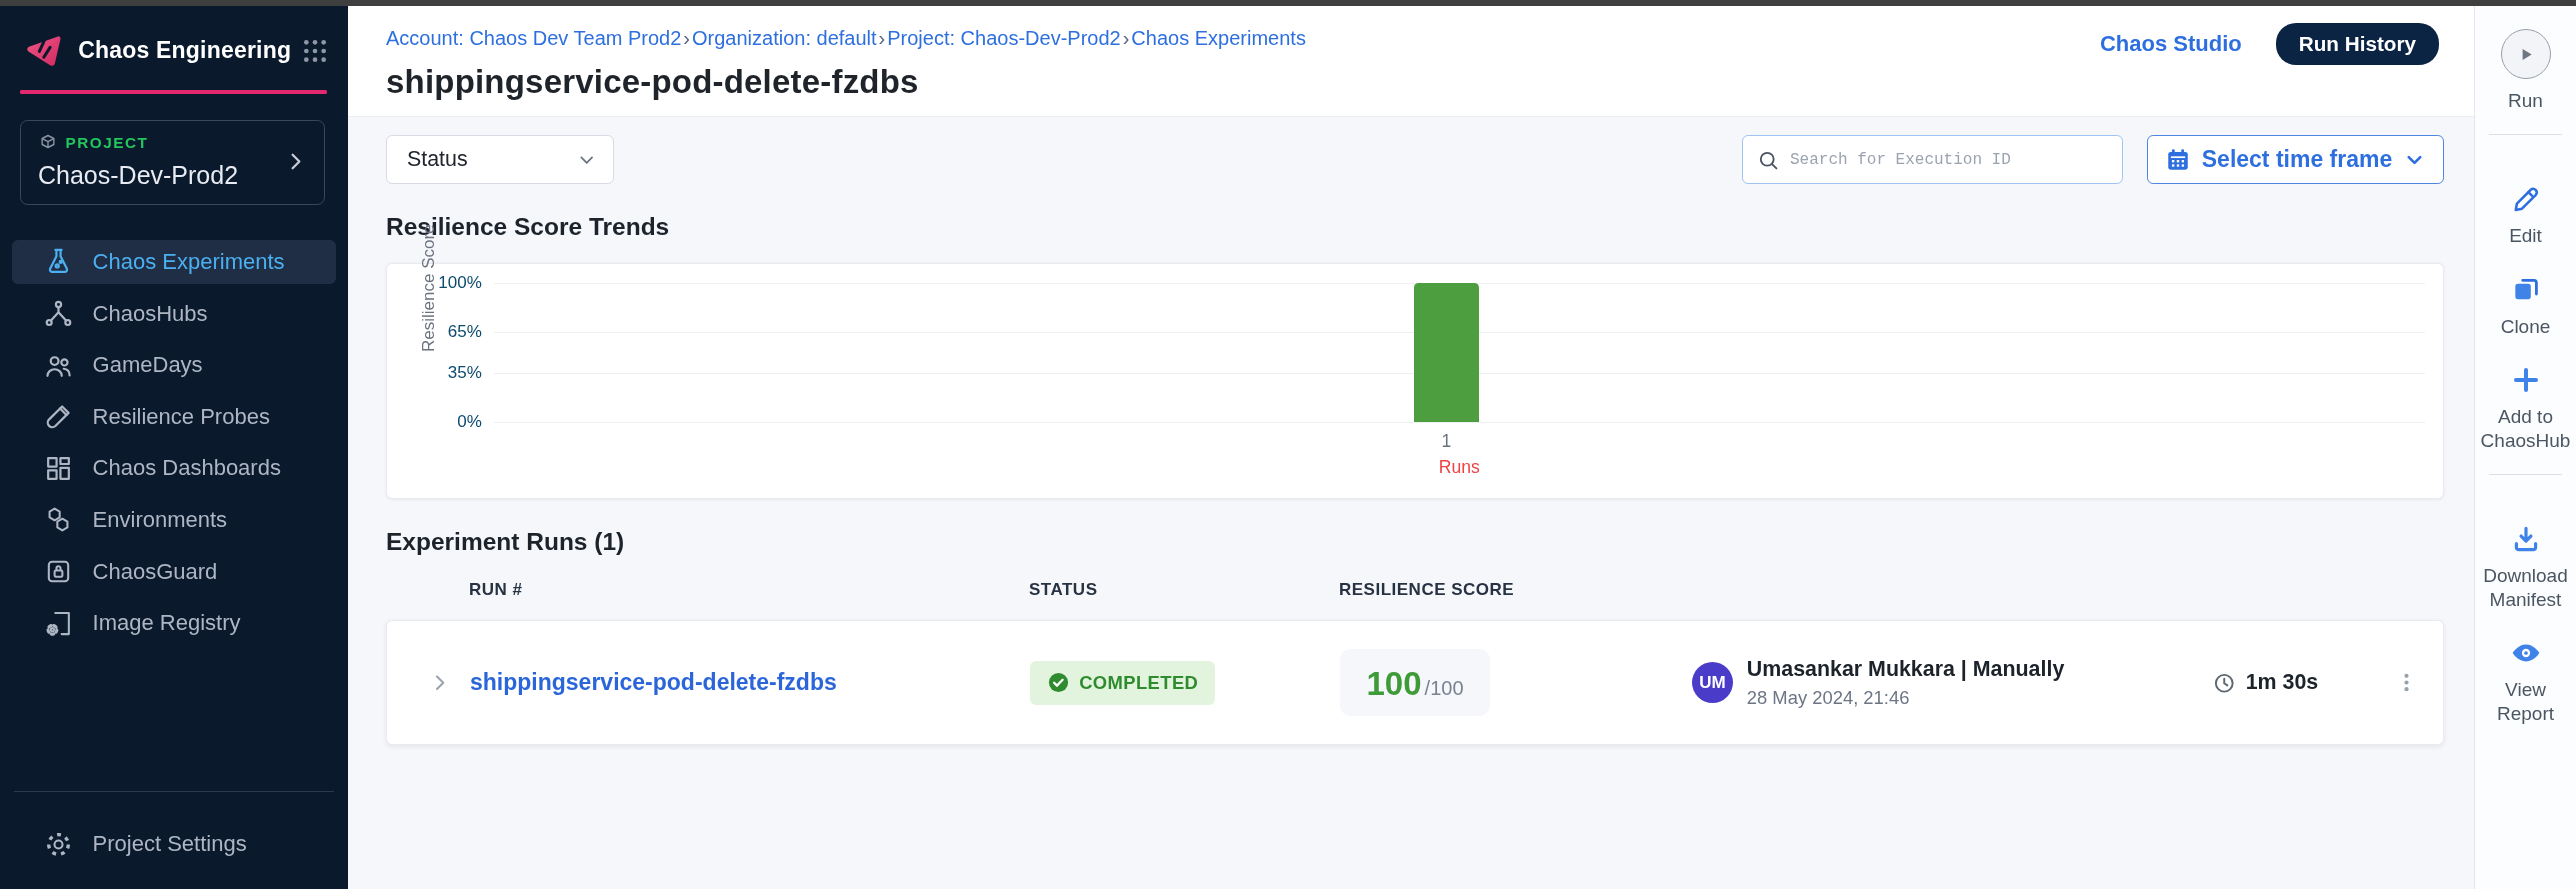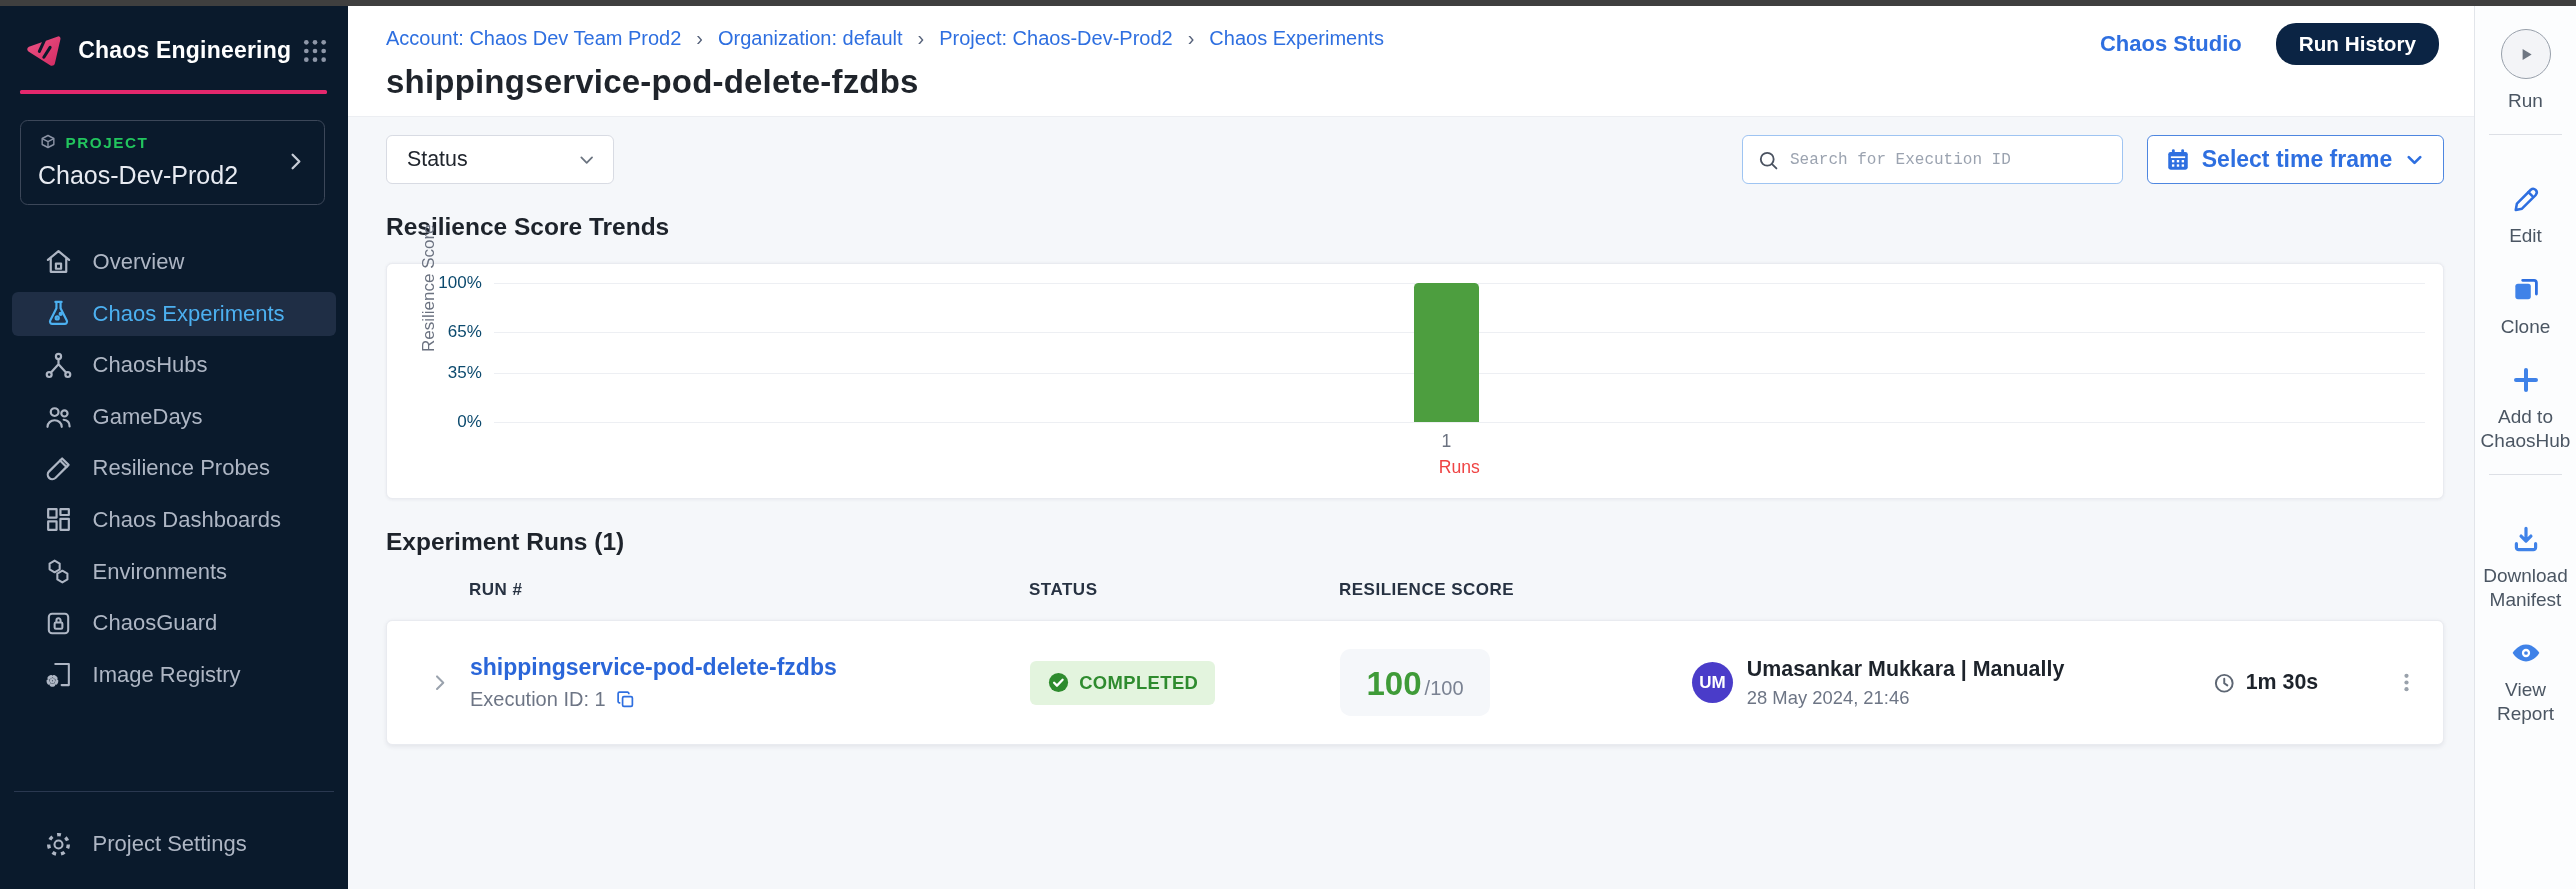--- a/index.html
+++ b/index.html
@@ -42,21 +42,21 @@
   .nav-item{display:flex;align-items:center;height:44px;margin:7.6px 12.2px;padding-left:31px;border-radius:6.1px;color:var(--nav-gray);font-size:22px;cursor:pointer;}
   .nav-item svg{width:31px;height:31px;flex:none;margin-right:18.4px;}
   .nav-item.active{background:var(--sidebar-active);color:var(--active-blue);}
   .side-spacer{flex:1;}
   .side-divider{height:0.8px;background:#2a3850;margin:0 13.8px 23px 13.8px;}
   .settings-item{margin-bottom:23px;}
 
   
   .main{width:2126px;height:100%;display:flex;flex-direction:column;flex:none;}
   .main-header{background:#fff;height:111px;position:relative;padding:21.4px 0 0 38px;border-bottom:0.8px solid #eceef2;flex:none;}
-  .breadcrumb{display:flex;align-items:center;gap:15px;font-size:20px;color:var(--blue);}
+  .breadcrumb{display:flex;align-items:center;gap:2px;font-size:20px;color:var(--blue);}
   .crumb{cursor:pointer;}
   .crumb-sep{color:#55617a;font-size:20px;}
   .page-title{font-size:33px;font-weight:700;color:#1f242b;margin-top:12.2px;letter-spacing:0.2px;}
   .header-right{position:absolute;right:35px;top:17px;display:flex;align-items:center;gap:34px;}
   .studio-link{color:var(--blue);font-size:22px;font-weight:700;cursor:pointer;}
   .run-history-btn{background:var(--dark-pill);color:#fff;font-size:20.7px;font-weight:700;border:none;border-radius:20px;padding:9.2px 23px;cursor:pointer;font-family:"Liberation Sans",sans-serif;}
 
   .main-body{flex:1;background:var(--body-bg);padding:18.4px 30px 0 38px;}
   .filter-bar{display:flex;align-items:center;}
   .status-select{width:228px;height:49px;background:#fff;border:0.8px solid #d8dbe3;border-radius:6.1px;display:flex;align-items:center;padding:0 15.3px 0 20px;font-size:21.4px;color:#21262e;cursor:pointer;}
@@ -160,27 +160,20 @@
           <span class="pc-label">PROJECT</span>
         </div>
         <div class="pc-name">Chaos-Dev-Prod2</div>
       </div>
       <svg width="23" height="23" viewBox="0 0 24 24" fill="none" stroke="#c6ccd6" stroke-width="2.4" stroke-linecap="round" stroke-linejoin="round">
           <path d="M9 5l7 7-7 7"></path>
         </svg>
     </div>
 
     <nav class="nav">
-      <div class="nav-item">
-        <svg viewBox="0 0 24 24" fill="none" stroke="currentColor" stroke-width="1.7" stroke-linecap="round" stroke-linejoin="round">
-          <path d="M3.8 10.8 12 4l8.2 6.8M6 9.2V20h12V9.2"></path>
-            <rect x="10" y="13.6" width="4" height="4"></rect>
-        </svg>
-        <span>Overview</span>
-      </div>
       <div class="nav-item active">
         <svg viewBox="0 0 24 24" fill="none" stroke="currentColor" stroke-width="1.7" stroke-linecap="round" stroke-linejoin="round">
           <path d="M9.6 3h4.8M10.4 3v5L5.6 17.5c-.6 1.2.3 2.5 1.6 2.5h9.6c1.3 0 2.2-1.3 1.6-2.5L13.6 8V3"></path>
           <circle cx="11" cy="15.4" r="1.2"></circle>
             <circle cx="13.7" cy="12.3" r=".8"></circle>
         </svg>
         <span>Chaos Experiments</span>
       </div>
       <div class="nav-item">
         <svg viewBox="0 0 24 24" fill="none" stroke="currentColor" stroke-width="1.7" stroke-linecap="round" stroke-linejoin="round">
@@ -342,27 +335,20 @@
       </div>
 
       <div class="runs-grid row-card">
         <div class="chev-cell">
           <svg width="21.4" height="21.4" viewBox="0 0 24 24" fill="none" stroke="#9aa2ad" stroke-width="2.3" stroke-linecap="round" stroke-linejoin="round">
               <path d="M9 5l7 7-7 7"></path>
             </svg>
         </div>
         <div class="run-cell">
           <span class="run-link">shippingservice-pod-delete-fzdbs</span>
-          <span class="exec-row">
-            <span>Execution ID: 1</span>
-            <svg class="copy-icon" width="21.4" height="21.4" viewBox="0 0 24 24" fill="none" stroke="#2e6fe0" stroke-width="1.9" stroke-linejoin="round">
-              <rect x="8.5" y="8.5" width="11" height="11" rx="1.5"></rect>
-              <path d="M6 15.5H5A1.5 1.5 0 013.5 14V5A1.5 1.5 0 015 3.5h9A1.5 1.5 0 0115.5 5v1"></path>
-            </svg>
-          </span>
         </div>
         <div>
           <span class="status-badge">
             <svg width="23" height="23" viewBox="0 0 24 24">
               <circle cx="12" cy="12" r="10" fill="#2e8b2e"></circle>
               <path d="M7.4 12.3l3 3 5.9-6.2" fill="none" stroke="#fff" stroke-width="2.4" stroke-linecap="round" stroke-linejoin="round"></path>
             </svg>
             <span>COMPLETED</span>
           </span>
         </div>

